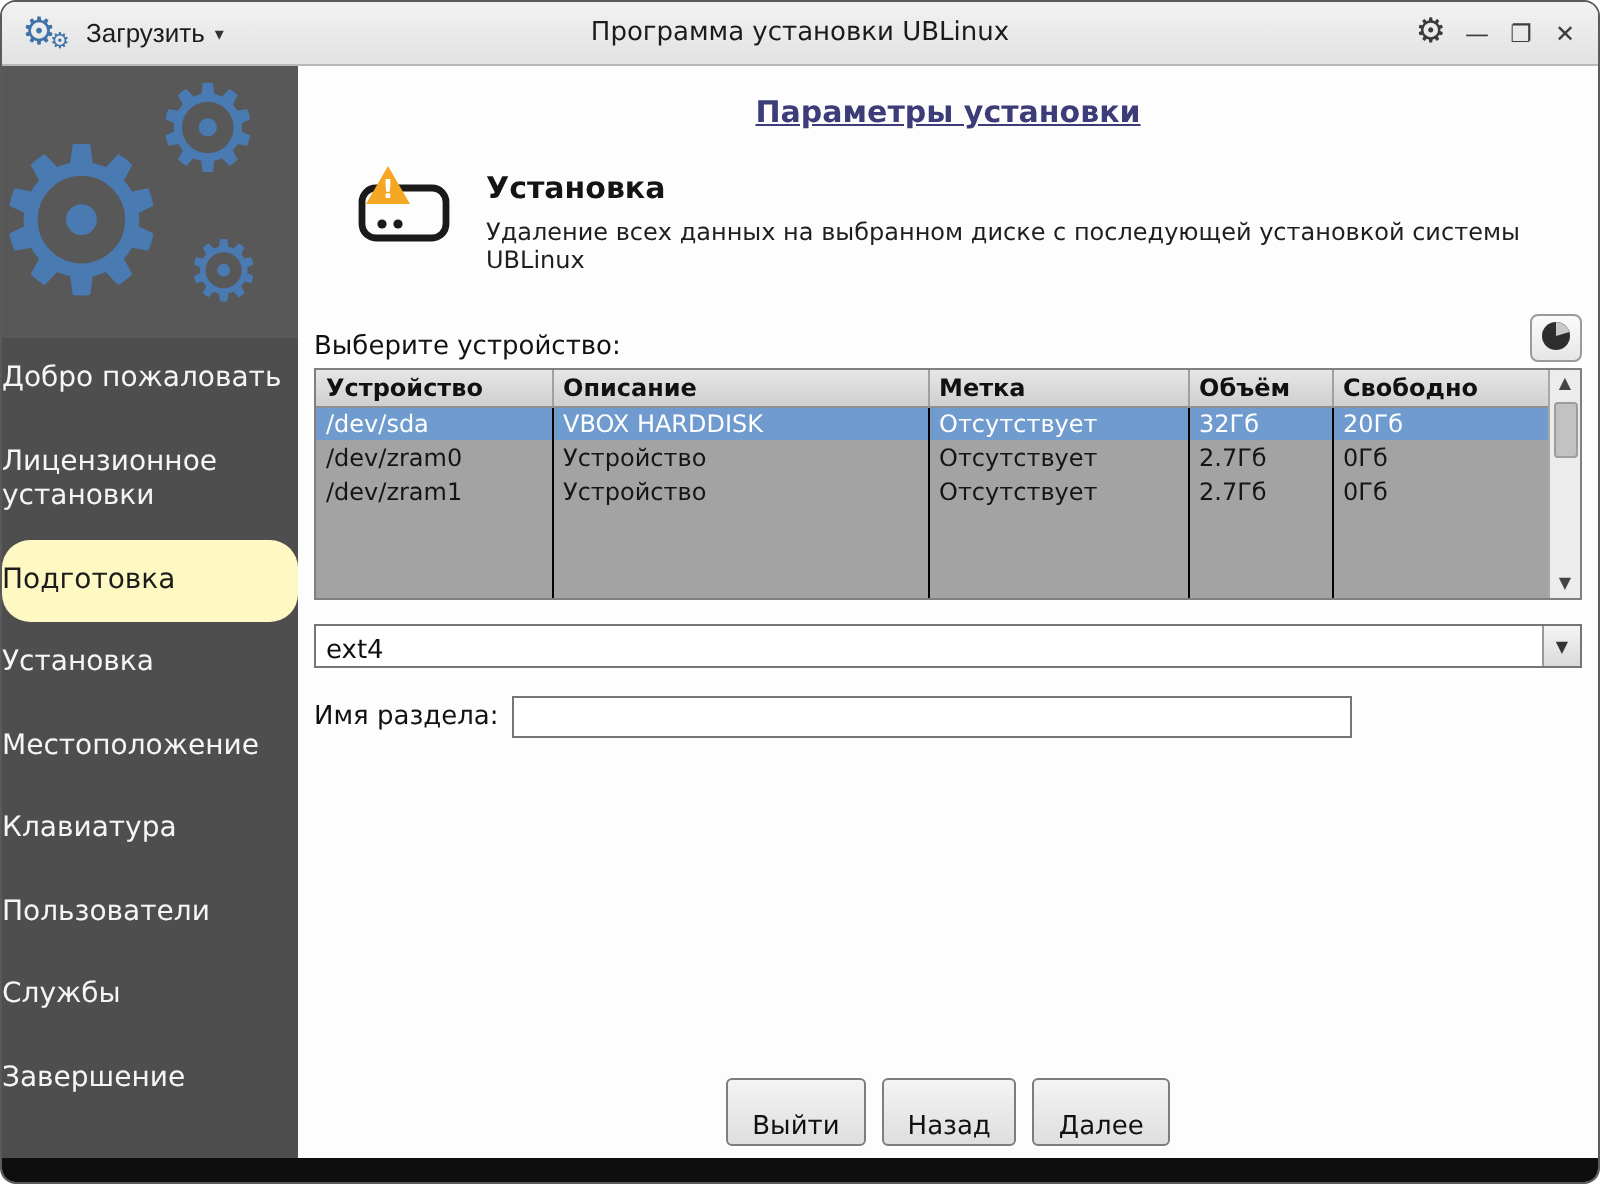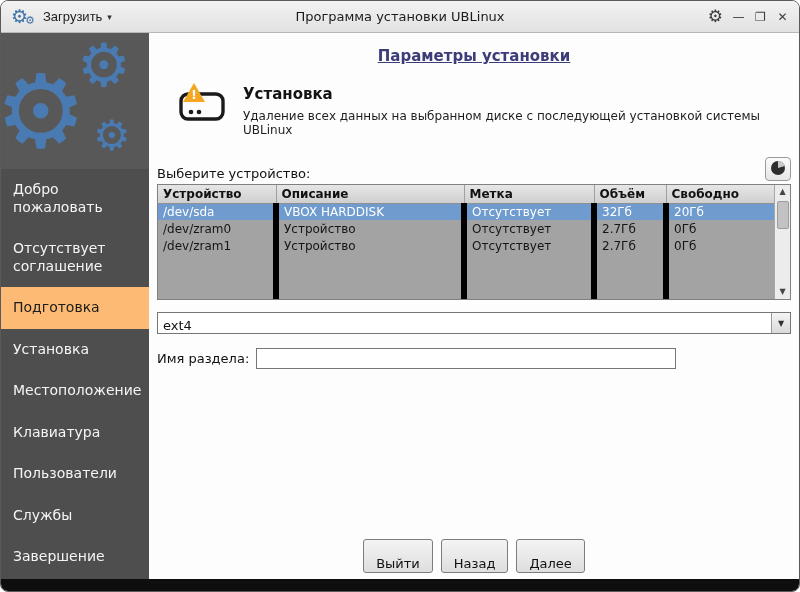--- a/index.html
+++ b/index.html
@@ -26,39 +26,39 @@
   .win-btn { font-size: 12px; color: #3c3c3c; cursor: pointer; width: 13px; text-align: center; line-height: 1; }
   
   .body-row { flex: 1; display: flex; min-height: 0; }
   .sidebar { width: 148px; flex: 0 0 148px; background: #4e4e4e; display: flex; flex-direction: column; }
   .gears-art { height: 136px; flex: 0 0 136px; background: #585858; position: relative; overflow: hidden; }
   .gears-art span { position: absolute; color: #4a7ab2; line-height: 1; }
   .gear-big   { font-size: 102px; left: -6px; top: 28px; }
   .gear-med   { font-size: 60px;  left: 76px; top: 2px; }
   .gear-small { font-size: 42px;  left: 92px; top: 82px; }
   .nav { flex: 1; display: flex; flex-direction: column; }
-  .nav-item { padding: 12px 12px; font-size: 14px; color: #f5f5f5; line-height: 1.25; cursor: pointer; }
-  .nav-item.active { background: #fdba74; color: #1c1c1c; }
+  .nav-item { padding: 12px 0; font-size: 14px; color: #f5f5f5; line-height: 1.25; cursor: pointer; }
+  .nav-item.active { background: #fef9c3; color: #1c1c1c; border-radius: 14px; }
   
   .content { flex: 1; background: #fdfdfd; position: relative; padding: 10px 8px 0 8px; overflow: hidden; }
   .page-title { text-align: center; font-size: 15px; font-weight: bold; color: #3c3c78; margin: 4px 0 16px; text-decoration: underline; }
   .section-head { display: flex; gap: 16px; margin-left: 20px; align-items: flex-start; }
   .section-text h2 { font-size: 15px; font-weight: bold; color: #141414; margin: 4px 0 6px; }
   .section-text p { font-size: 12px; color: #1e1e1e; }
   .device-row { margin-top: 20px; display: flex; justify-content: space-between; align-items: flex-end; }
   .device-row .lbl { font-size: 13px; color: #111; }
   .pie-btn { width: 26px; height: 24px; border: 1px solid #9a9a9a; border-radius: 4px;
     background: linear-gradient(#fbfbfb,#e6e6e6); display: flex; align-items: center; justify-content: center; cursor: pointer; }
   
   .table-wrap { margin-top: 3px; height: 116px; border: 1px solid #808080; position: relative; background: #a3a3a3; }
   table { border-collapse: collapse; table-layout: fixed; width: calc(100% - 16px); height: 100%; }
   th, td { font-size: 12px; font-family: inherit; text-align: left; padding: 1px 5px; overflow: hidden; white-space: nowrap; }
   thead th { height: 18px; background: linear-gradient(#e6e6e6,#cfcfcf); border-right: 1px solid #a0a0a0;
     border-bottom: 1px solid #909090; font-weight: bold; color: #111; }
-  tbody td { height: 17px; border-right: 6px solid #000000; color: #151515; }
+  tbody td { height: 17px; border-right: 1px solid #000000; color: #151515; }
   tbody tr.selected td { background: #6f9bce; color: #fff; }
   tbody tr.filler td { height: auto; }
   .col-device { width: 118px; } .col-desc { width: 188px; } .col-label { width: 130px; }
   .col-size { width: 72px; } .col-free { width: 112px; }
   
   .vscroll { position: absolute; top: 0; right: 0; bottom: 0; width: 16px; background: #ececec;
     border-left: 1px solid #a8a8a8; display: flex; flex-direction: column; align-items: center; cursor: pointer; }
   .vscroll .arr { font-size: 8px; color: #444; height: 14px; line-height: 14px; }
   .vscroll .arr.down { margin-top: auto; }
   .vscroll .thumb { width: 12px; height: 28px; background: #c2c2c2; border: 1px solid #9d9d9d; border-radius: 2px; margin-top: 2px; }
@@ -105,21 +105,21 @@
   <div class="body-row">
 
     <div class="sidebar">
       <div class="gears-art">
         <span class="gear-big">⚙</span>
         <span class="gear-med">⚙</span>
         <span class="gear-small">⚙</span>
       </div>
       <div class="nav">
         <div class="nav-item">Добро пожаловать</div>
-        <div class="nav-item">Отсутствует соглашение</div>
+        <div class="nav-item">Лицензионное установки</div>
         <div class="nav-item active">Подготовка</div>
         <div class="nav-item">Установка</div>
         <div class="nav-item">Местоположение</div>
         <div class="nav-item">Клавиатура</div>
         <div class="nav-item">Пользователи</div>
         <div class="nav-item">Службы</div>
         <div class="nav-item">Завершение</div>
       </div>
     </div>
 

